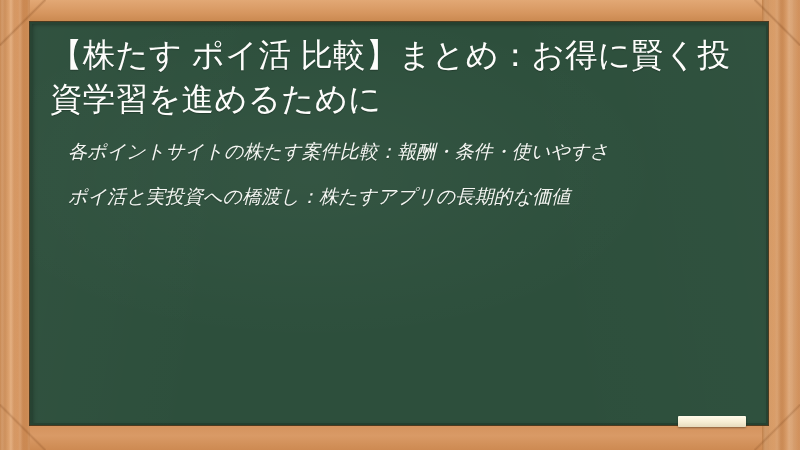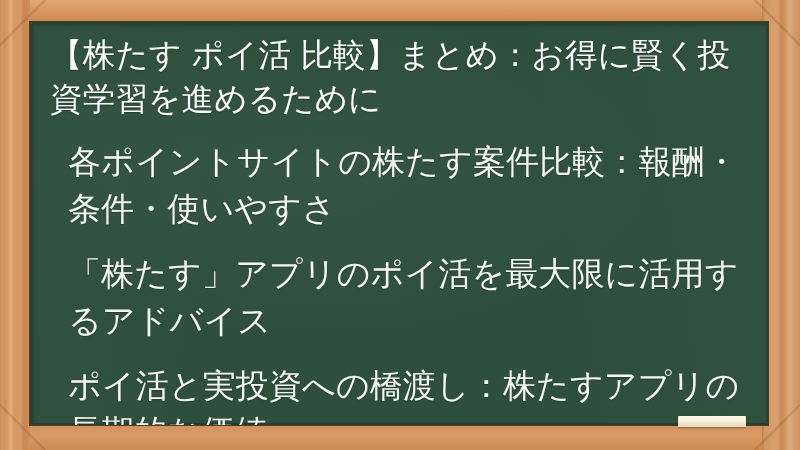--- a/index.html
+++ b/index.html
@@ -148,26 +148,27 @@
   }
 
   
   .bullets {
     margin: 18px 0 0 0;
     padding: 0 6px 0 22px;
     list-style: none;
   }
   .bullet-item {
     color: #f4f6f2;
-    font-size: 33px;
+    font-size: 19px;
     line-height: 1.42;
     font-weight: 400;
     letter-spacing: 0.1px;
     margin: 0 0 18px 0;
     text-shadow: 0 1px 1px rgba(0,0,0,0.22);
+    font-style: italic;
   }
   .bullet-item:last-child { margin-bottom: 12px; }
 
   
   .chalk {
     position: absolute;
     left: 678px;
     top: 416px;
     width: 68px;
     height: 11px;
@@ -192,21 +193,20 @@
     <div class="miter miter-br"></div>
   </div>
 
   <div class="board">
     <div class="board-inner">
 
       <h1 class="title">【株たす ポイ活 比較】まとめ：お得に賢く投資学習を進めるために</h1>
 
       <ul class="bullets">
         <li class="bullet-item">各ポイントサイトの株たす案件比較：報酬・条件・使いやすさ</li>
-        <li class="bullet-item">「株たす」アプリのポイ活を最大限に活用するアドバイス</li>
         <li class="bullet-item">ポイ活と実投資への橋渡し：株たすアプリの長期的な価値</li>
       </ul>
 
     </div>
   </div>
 
   <div class="chalk"></div>
 
 </div>
 

